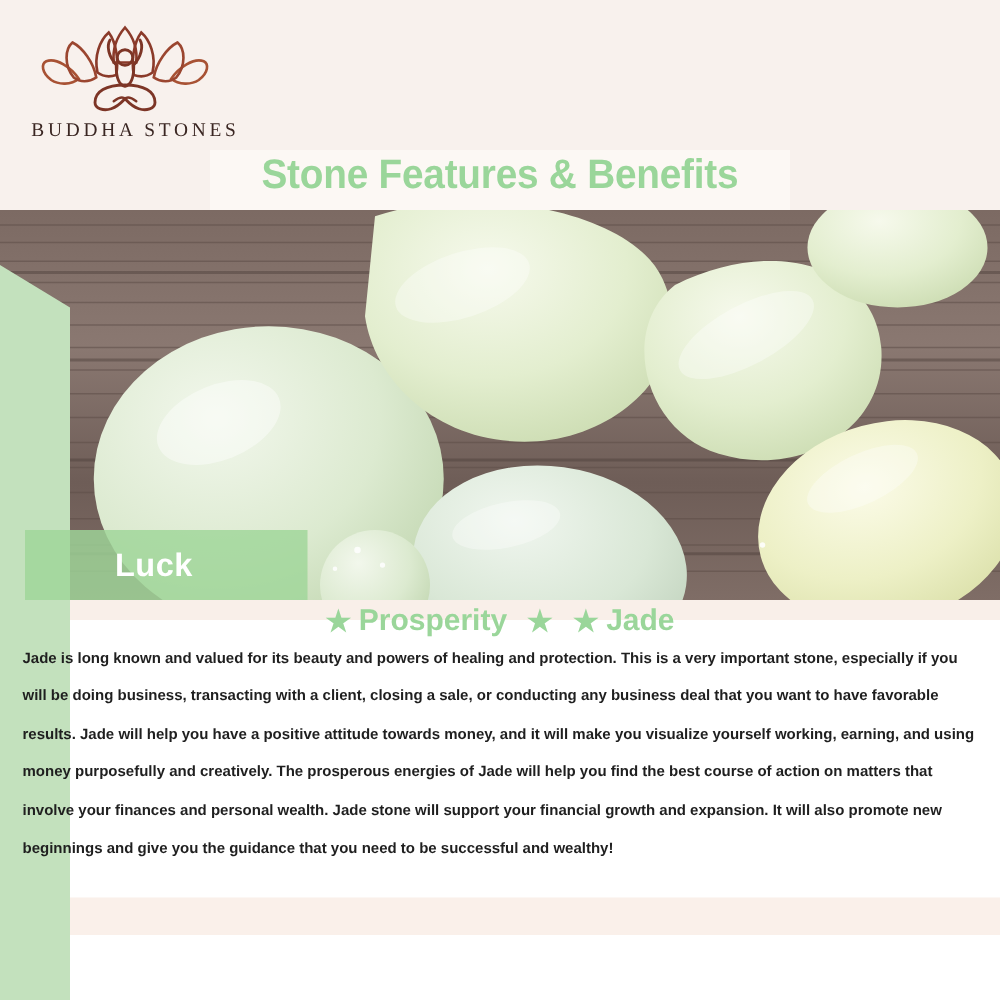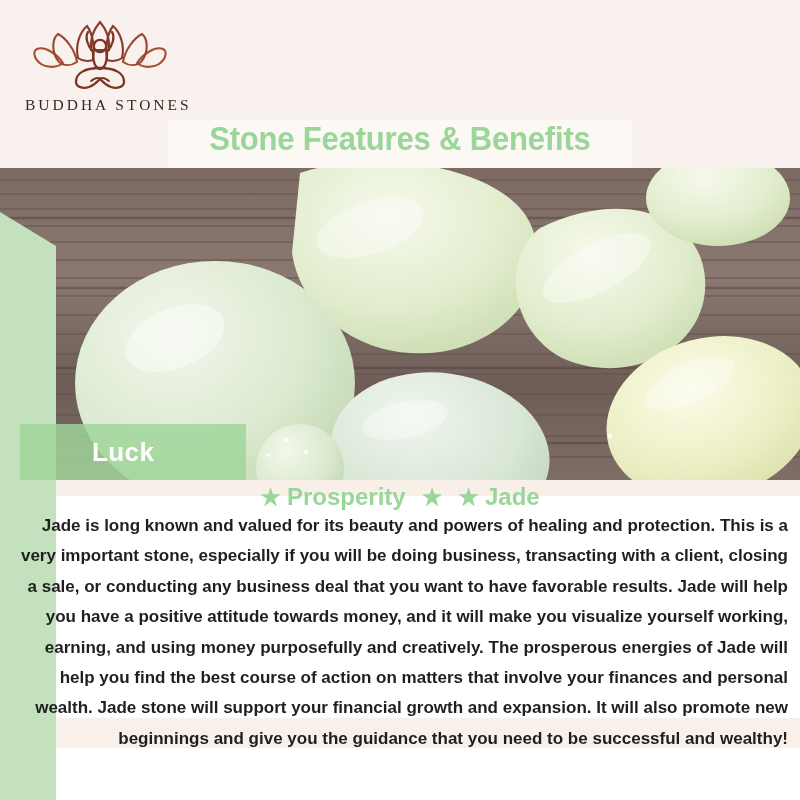--- a/index.html
+++ b/index.html
@@ -105,22 +105,22 @@
   .kw{
     display:flex;align-items:center;gap:6px;
     font-family:"Liberation Sans Narrow","Liberation Sans",sans-serif;
     font-weight:bold;font-size:24px;color:#9ad69a;white-space:nowrap;
   }
   .kw .star{font-size:23px;line-height:1;}
 
   .paragraph{
     position:absolute;top:511px;left:18px;width:770px;
     z-index:8;
-    font-weight:bold;font-size:17px;line-height:30.4px;
-    color:#1f1f1f;text-align:right;
+    font-weight:bold;font-size:12px;line-height:30.4px;
+    color:#1f1f1f;text-align:left;
   }
 </style>
 </head>
 <body>
 
 <div class="card">
 
   <div class="frame-top-right"></div>
   <div class="frame-right"></div>
   <div class="frame-bottom"></div>

